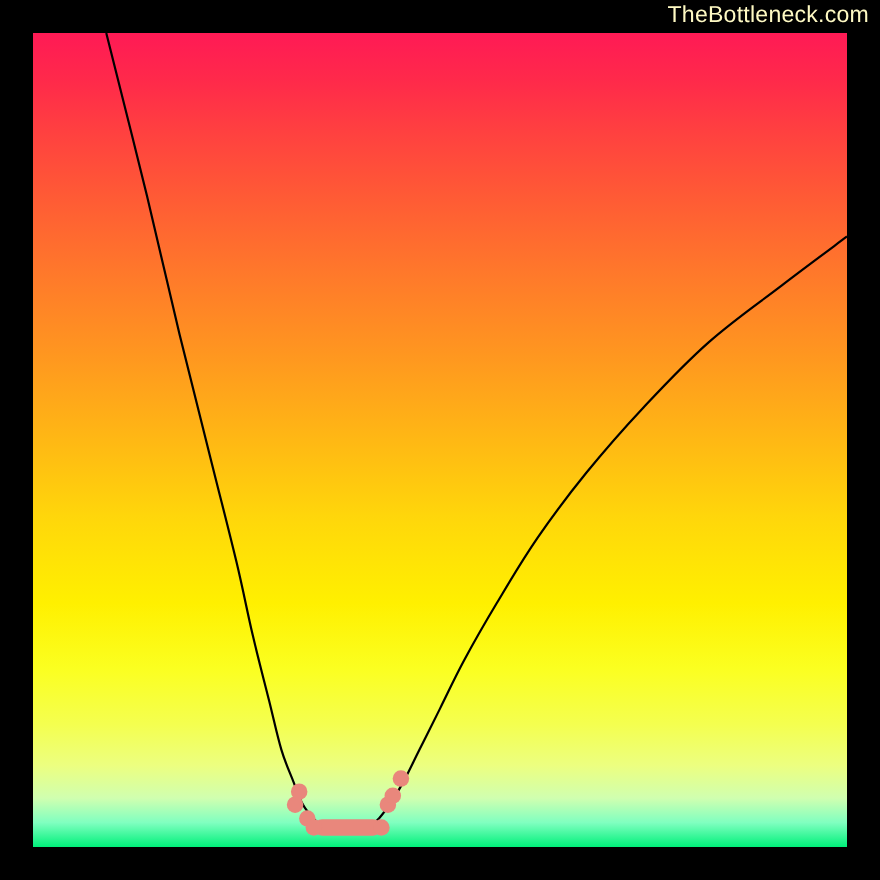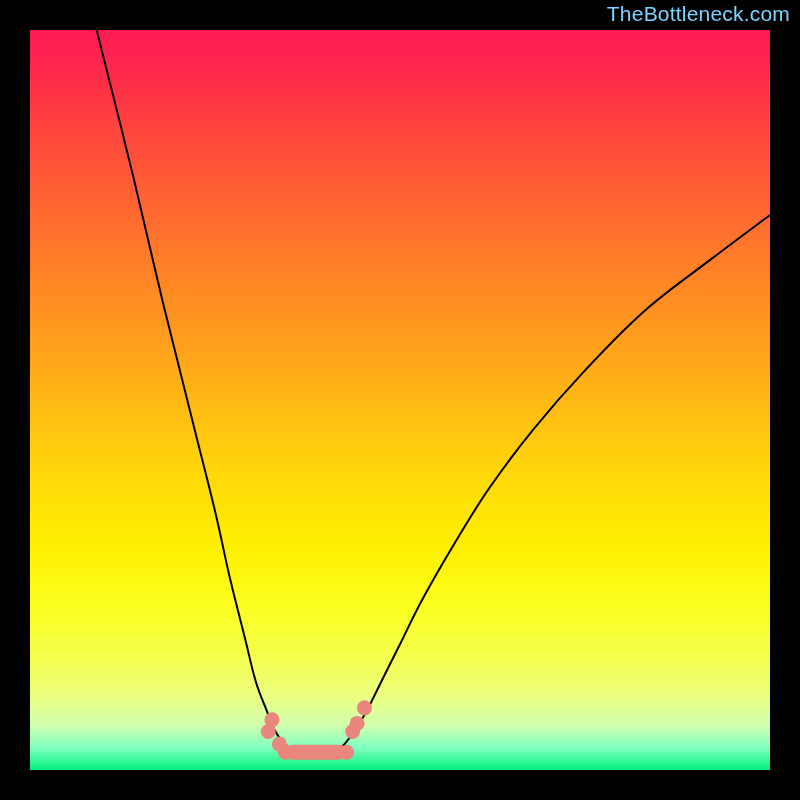--- a/index.html
+++ b/index.html
@@ -45,21 +45,21 @@
       #80ffc0 97%,
       #00f07a 100%
     );
   }
   .watermark {
     position: absolute;
     top: 2px;
     right: 10px;
     font-size: 21px;
     font-weight: 500;
-    color: #7dd3fc;
+    color: #fef9c3;
     letter-spacing: 0.2px;
     user-select: none;
   }
   svg.curves {
     position: absolute;
     inset: 0;
   }
   .curve-path {
     fill: none;
     stroke: #000;

